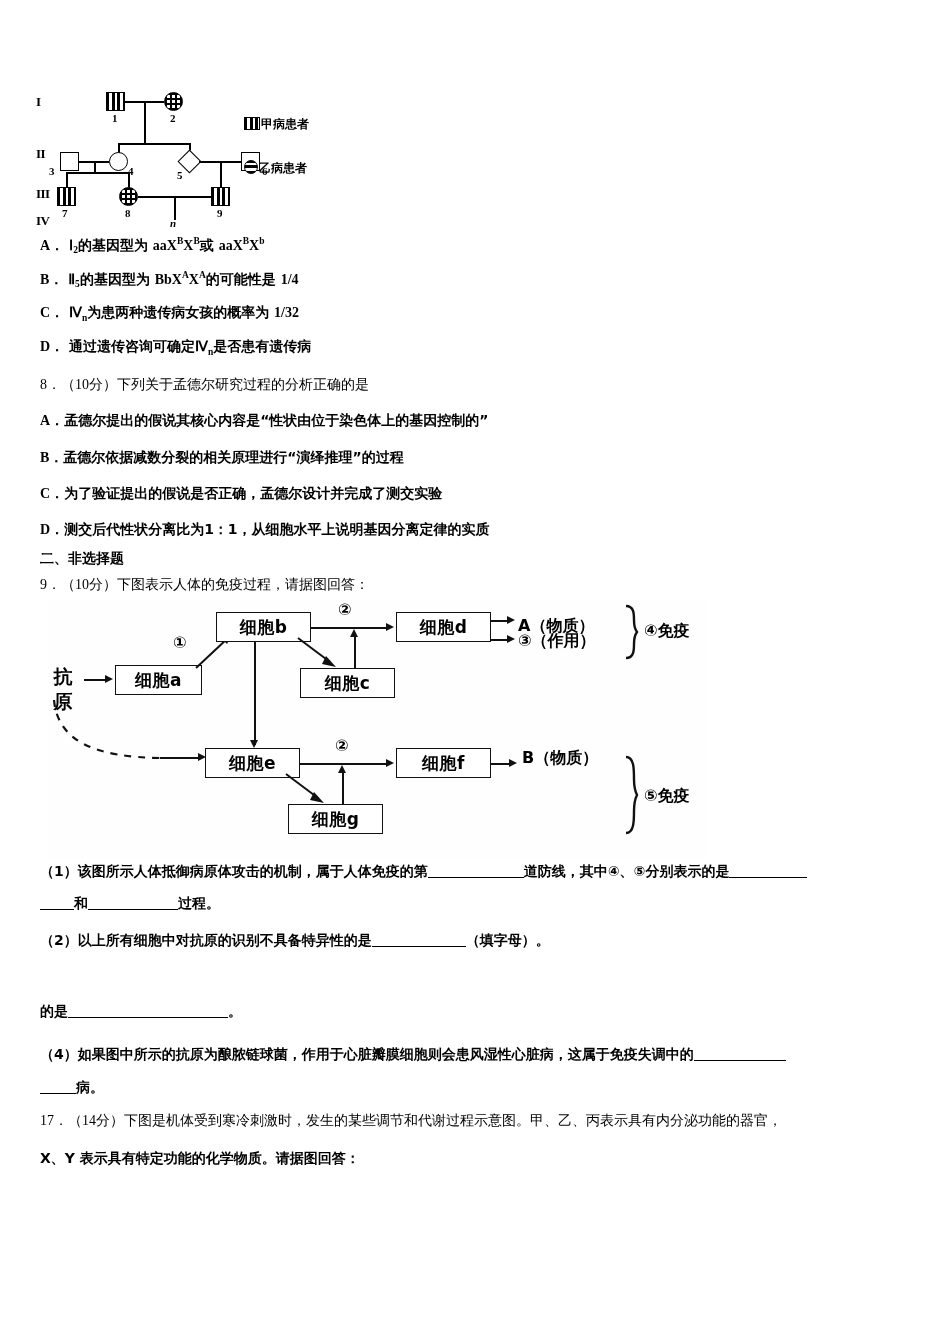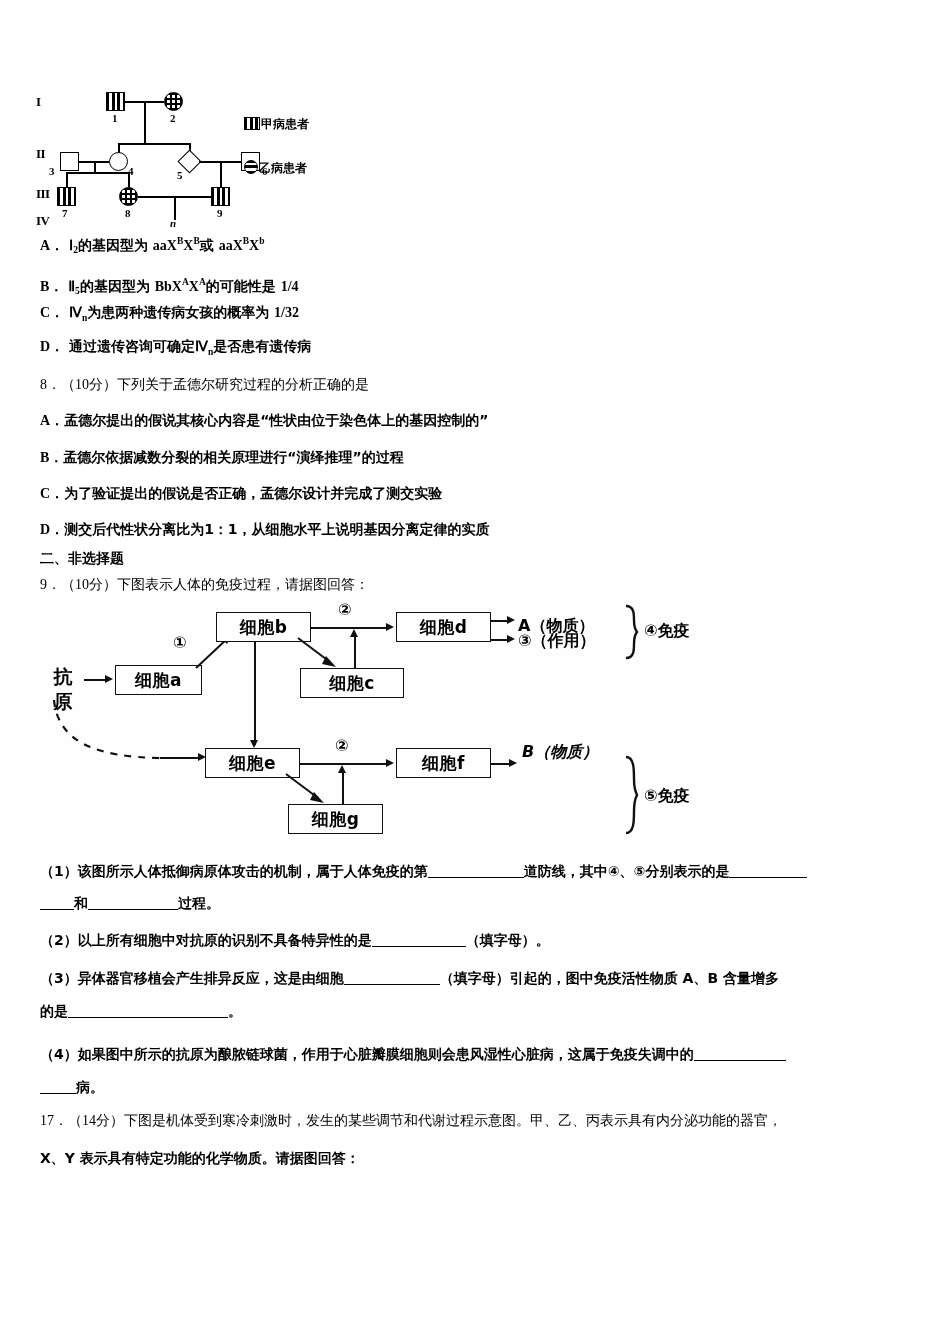--- a/index.html
+++ b/index.html
@@ -256,21 +256,21 @@
       <span class="legend-swatch circ fill-h"></span><span>乙病患者</span>
     </div>
   </div>
 
   <div class="txt bold" style="left:40px; top:234px;">
     <span class="opt-letter serif">A．</span>
     <span class="serif">Ⅰ</span><sub class="serif">2</sub>的基因型为
     <span class="serif">aaX<sup>B</sup>X<sup>B</sup></span>或
     <span class="serif">aaX<sup>B</sup>X<sup>b</sup></span>
   </div>
-  <div class="txt bold" style="left:40px; top:268px;margin-top:7px;">
+  <div class="txt bold" style="left:40px; top:268px;">
     <span class="opt-letter serif">B．</span>
     <span class="serif">Ⅱ</span><sub class="serif">5</sub>的基因型为
     <span class="serif">BbX<sup>A</sup>X<sup>A</sup></span>的可能性是 <span class="serif">1/4</span>
   </div>
   <div class="txt bold" style="left:40px; top:302px;">
     <span class="opt-letter serif">C．</span>
     <span class="serif">Ⅳ</span><sub class="serif">n</sub>为患两种遗传病女孩的概率为 <span class="serif">1/32</span>
   </div>
   <div class="txt bold" style="left:40px; top:336px;">
     <span class="opt-letter serif">D．</span>
@@ -325,21 +325,21 @@
     <div class="iline ih" style="left:263px; top:27px; width:77px;"></div>
     <div class="arrowR" style="left:338px; top:23px;"></div>
 
     <div class="circnum" style="left:290px; top:0px;">②</div>
 
     <svg style="position:absolute; left:248px; top:36px; width:48px; height:34px;">
       <line x1="2" y1="2" x2="34" y2="26" stroke="#111" stroke-width="2"></line>
       <polygon points="40,31 30,20 26,28" fill="#111"></polygon>
     </svg>
 
-    <div class="ibox" style="left:252px; top:68px; width:104px;">细胞c</div>
+    <div class="ibox" style="left:252px; top:68px; width:95px;">细胞c</div>
 
     <div class="iline iv" style="left:306px; top:34px; height:34px;"></div>
     <div class="arrowU" style="left:302px; top:29px;"></div>
 
     <div class="ibox" style="left:348px; top:12px; width:95px; border-style:solid;">细胞d</div>
 
     <div class="iline ih" style="left:443px; top:20px; width:18px;"></div>
     <div class="arrowR" style="left:459px; top:16px;"></div>
     <div class="ilabel" style="left:470px; top:16px;">A（物质）</div>
 
@@ -369,42 +369,39 @@
 
     <div class="ibox" style="left:240px; top:204px; width:95px;">细胞g</div>
 
     <div class="iline iv" style="left:294px; top:170px; height:34px;"></div>
     <div class="arrowU" style="left:290px; top:165px;"></div>
 
     <div class="ibox" style="left:348px; top:148px; width:95px;">细胞f</div>
 
     <div class="iline ih" style="left:443px; top:163px; width:20px;"></div>
     <div class="arrowR" style="left:461px; top:159px;"></div>
-    <div class="ilabel" style="left:474px; top:142px;font-style:italic;">B（物质）</div>
+    <div class="ilabel" style="left:474px; top:148px;">B（物质）</div>
 
     <svg style="position:absolute; left:575px; top:155px; width:16px; height:80px;">
       <path d="M3,2 C11,2 11,14 11,24 C11,34 14,40 14,40 C14,40 11,46 11,56 C11,66 11,78 3,78" stroke="#111" stroke-width="2.4" fill="none"></path>
     </svg>
     <div class="ilabel" style="left:596px; top:186px;">⑤免疫</div>
   </div>
 
   <div class="txt bold" style="left:40px; top:861px;">
     <span>（1）</span><span>该图所示人体抵御病原体攻击的机制，属于人体免疫的第</span><span class="ul" style="width:96px;"></span><span>道防线，其中④、⑤分别表示的是</span><span class="ul" style="width:78px;"></span>
   </div>
   <div class="txt bold" style="left:40px; top:893px;">
     <span class="ul" style="width:34px;"></span><span>和</span><span class="ul" style="width:90px;"></span><span>过程。</span>
   </div>
 
   <div class="txt bold" style="left:40px; top:930px;">
     <span>（2）</span><span>以上所有细胞中对抗原的识别不具备特异性的是</span><span class="ul" style="width:94px;"></span><span>（填字母）。</span>
   </div>
 
-  <div class="txt bold" style="left:40px; top:968px;">
-    <span>（3）</span><span>异体器官移植会产生排异反应，这是由细胞</span><span class="ul" style="width:96px;"></span><span>（填字母）引起的，图中免疫活性物质 A、B 含量增多</span>
-  </div>
   <div class="txt bold" style="left:40px; top:1001px;">
     <span>的是</span><span class="ul" style="width:160px;"></span><span>。</span>
   </div>
 
   <div class="txt bold" style="left:40px; top:1044px;">
     <span>（4）</span><span>如果图中所示的抗原为酿脓链球菌，作用于心脏瓣膜细胞则会患风湿性心脏病，这属于免疫失调中的</span><span class="ul" style="width:92px;"></span>
   </div>
   <div class="txt bold" style="left:40px; top:1077px;">
     <span class="ul" style="width:36px;"></span><span>病。</span>
   </div>

